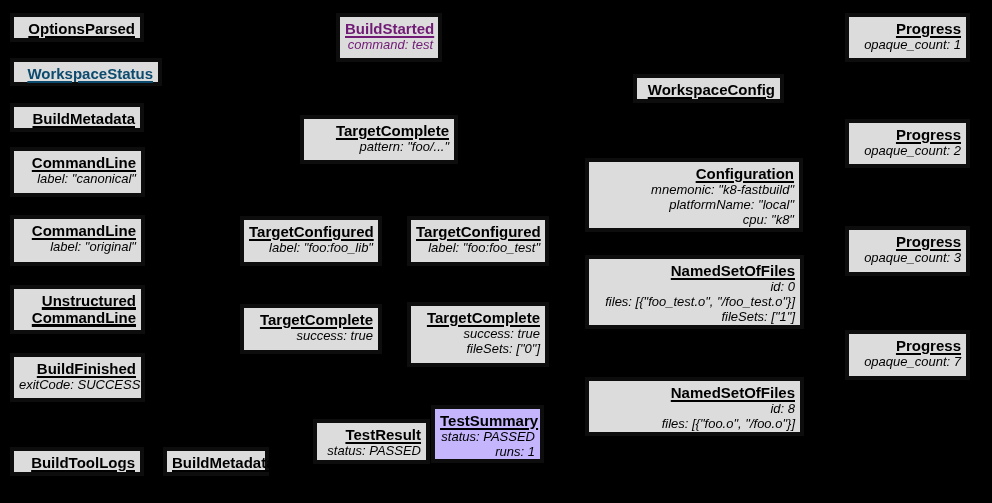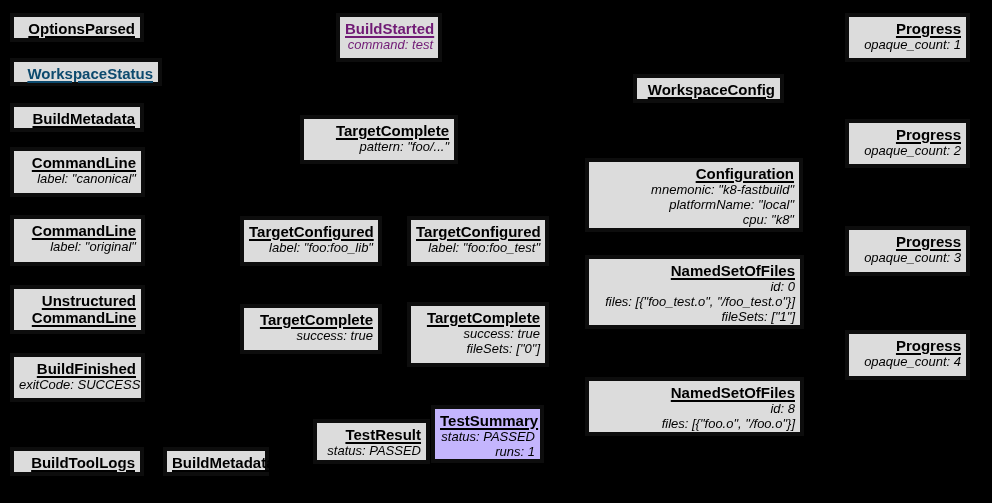--- a/index.html
+++ b/index.html
@@ -57,21 +57,21 @@
       <span class="node-title">BuildMetadata</span>
     </div>
     <div class="node" style="left: 10px; top: 147px; width: 135px; height: 50px; background: rgb(220, 220, 220); border-color: rgb(13, 13, 13); color: rgb(0, 0, 0);">
       <span class="node-title">CommandLine</span>
       <span class="node-detail">label: "canonical"</span>
     </div>
     <div class="node" style="left: 10px; top: 215px; width: 135px; height: 51px; background: rgb(220, 220, 220); border-color: rgb(13, 13, 13); color: rgb(0, 0, 0);">
       <span class="node-title">CommandLine</span>
       <span class="node-detail">label: "original"</span>
     </div>
-    <div class="node" style="left: 10px; top: 285px; width: 135px; height: 49px; background: rgb(220, 220, 220); border-color: rgb(13, 13, 13); color: rgb(0, 0, 0);">
+    <div class="node" style="left: 10px; top: 285px; width: 135px; height: 49px; background: rgb(220, 220, 220); border-color: rgb(13, 13, 13); color: rgb(0, 0, 0); text-decoration: underline;">
       <span class="node-title">Unstructured</span>
       <span class="node-title">CommandLine</span>
     </div>
     <div class="node" style="left: 10px; top: 447px; width: 134px; height: 29px; background: rgb(220, 220, 220); border-color: rgb(13, 13, 13); color: rgb(0, 0, 0);">
       <span class="node-title">BuildToolLogs</span>
     </div>
     <div class="node" style="left: 10px; top: 353px; width: 135px; height: 49px; background: rgb(220, 220, 220); border-color: rgb(13, 13, 13); color: rgb(0, 0, 0);">
       <span class="node-title">BuildFinished</span>
       <span class="node-detail">exitCode: SUCCESS</span>
     </div>
@@ -139,15 +139,15 @@
     <div class="node" style="left: 845px; top: 119px; width: 125px; height: 49px; background: rgb(220, 220, 220); border-color: rgb(13, 13, 13); color: rgb(0, 0, 0);">
       <span class="node-title">Progress</span>
       <span class="node-detail">opaque_count: 2</span>
     </div>
     <div class="node" style="left: 845px; top: 226px; width: 125px; height: 50px; background: rgb(220, 220, 220); border-color: rgb(13, 13, 13); color: rgb(0, 0, 0);">
       <span class="node-title">Progress</span>
       <span class="node-detail">opaque_count: 3</span>
     </div>
     <div class="node" style="left: 845px; top: 330px; width: 125px; height: 50px; background: rgb(220, 220, 220); border-color: rgb(13, 13, 13); color: rgb(0, 0, 0);">
       <span class="node-title">Progress</span>
-      <span class="node-detail">opaque_count: 4</span>
+      <span class="node-detail">opaque_count: 7</span>
     </div>
   </div>
 
 </body></html>

